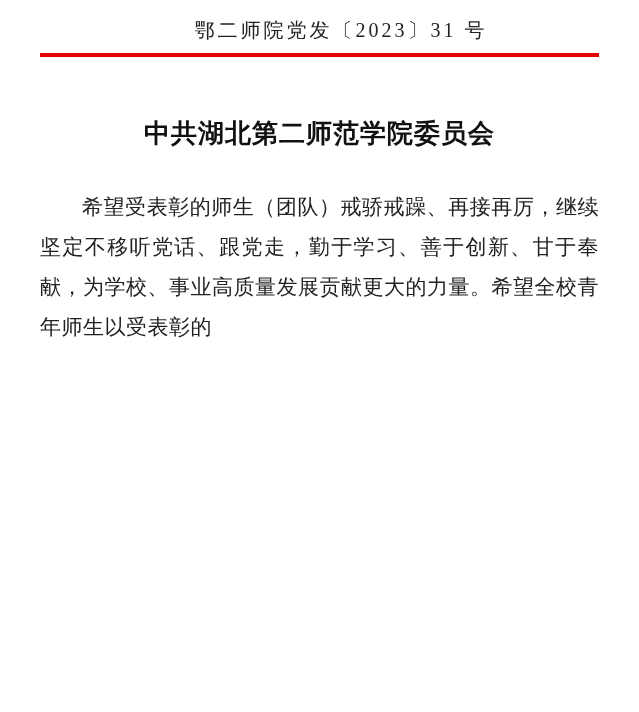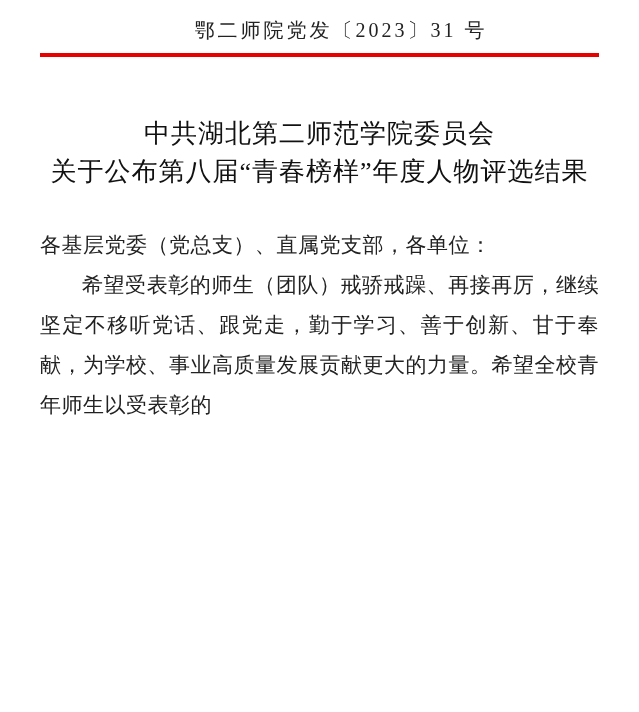--- a/index.html
+++ b/index.html
@@ -27,21 +27,21 @@
   }
   .red-divider {
     margin: 9px 40px 0 40px;
     height: 4px;
     background: #e60000;
     border: none;
   }
   .title-block {
     margin-top: 58px;
     text-align: center;
-    font-weight: normal;
+    font-weight: bold;
     font-size: 26px;
     line-height: 38px;
     color: #111111;
     letter-spacing: 1px;
   }
   .body-block {
     margin: 34px 40px 0 40px;
     font-size: 21px;
     line-height: 40px;
     text-align: justify;
@@ -60,21 +60,19 @@
 <body>
 
 <div class="page">
 
   <div class="doc-number">鄂二师院党发〔2023〕31 号</div>
 
   <hr class="red-divider">
 
   <div class="title-block">
     <div>中共湖北第二师范学院委员会</div>
-    <div>关于公布第八届“青春榜样”年度人物评选结果</div>
   </div>
 
   <div class="body-block">
-    <p>各基层党委（党总支）、直属党支部，各单位：</p>
     <p class="indent">希望受表彰的师生（团队）戒骄戒躁、再接再厉，继续坚定不移听党话、跟党走，勤于学习、善于创新、甘于奉献，为学校、事业高质量发展贡献更大的力量。希望全校青年师生以受表彰的</p>
   </div>
 
 </div>
 
 </body></html>

